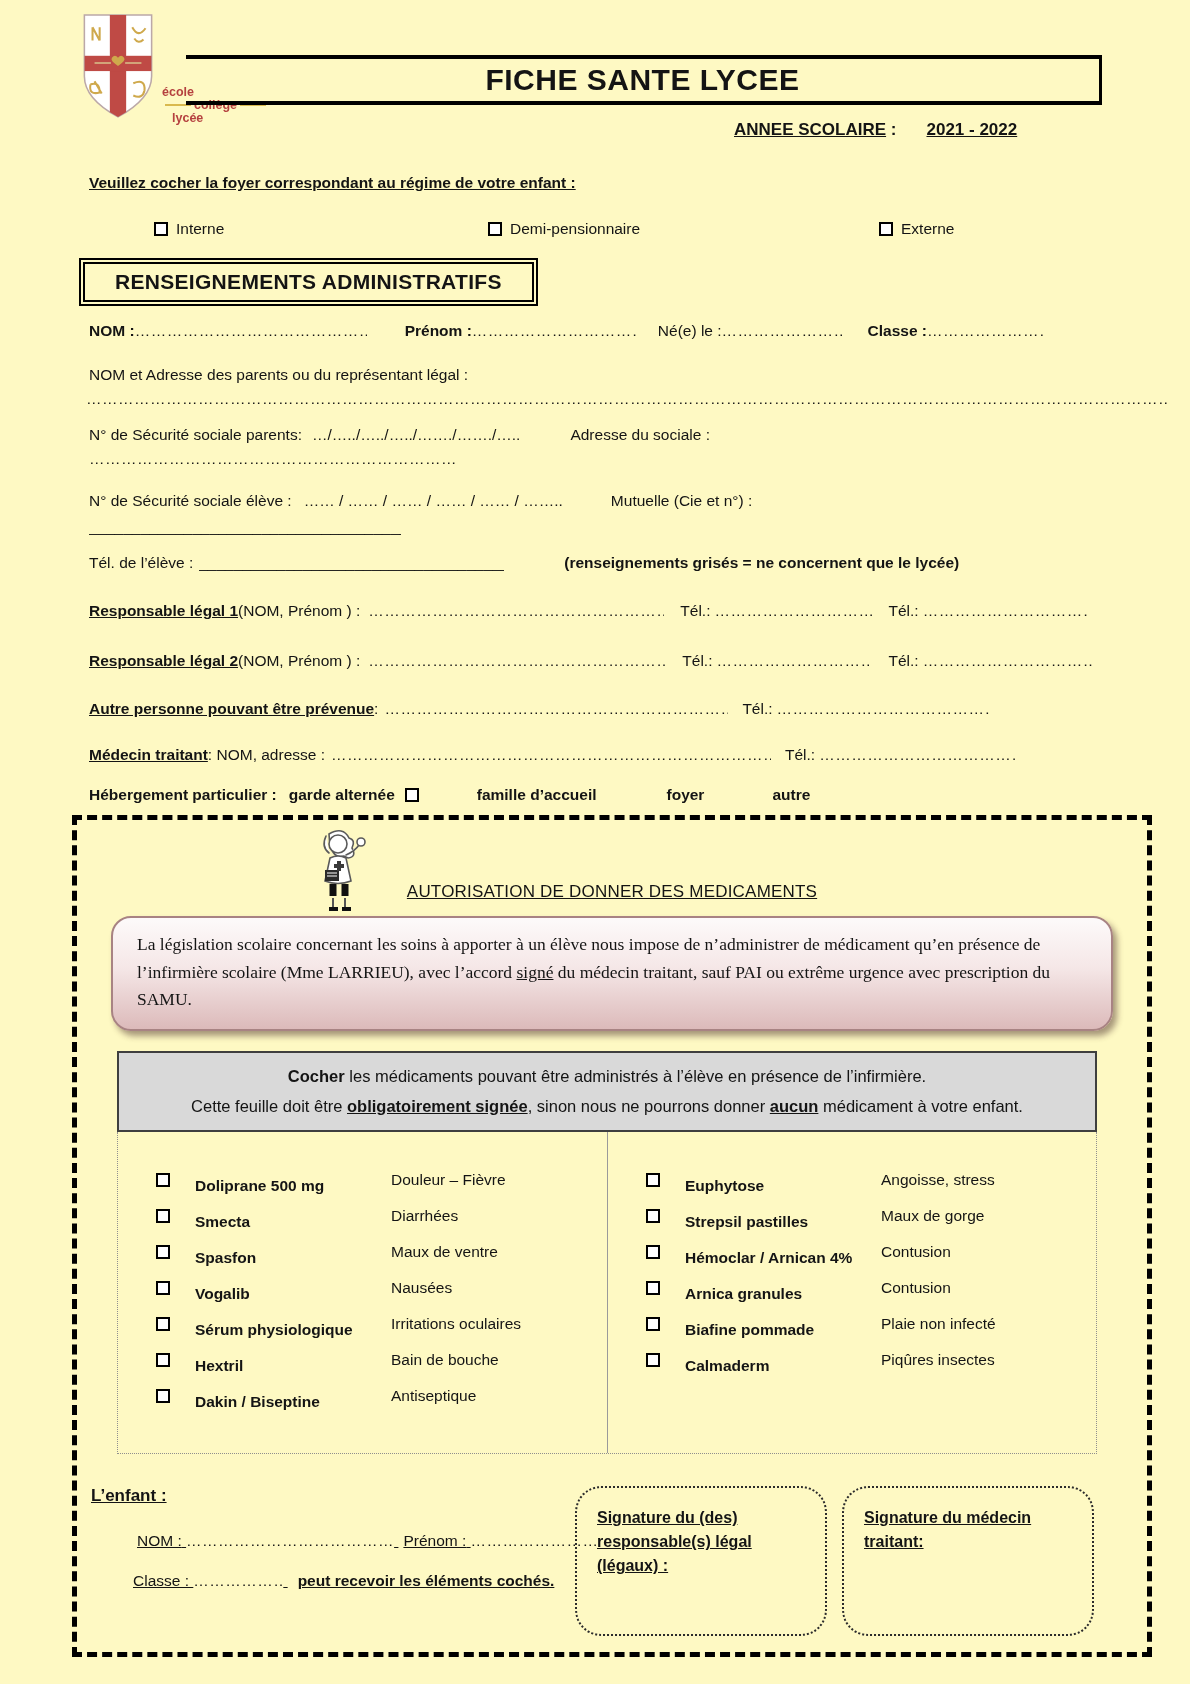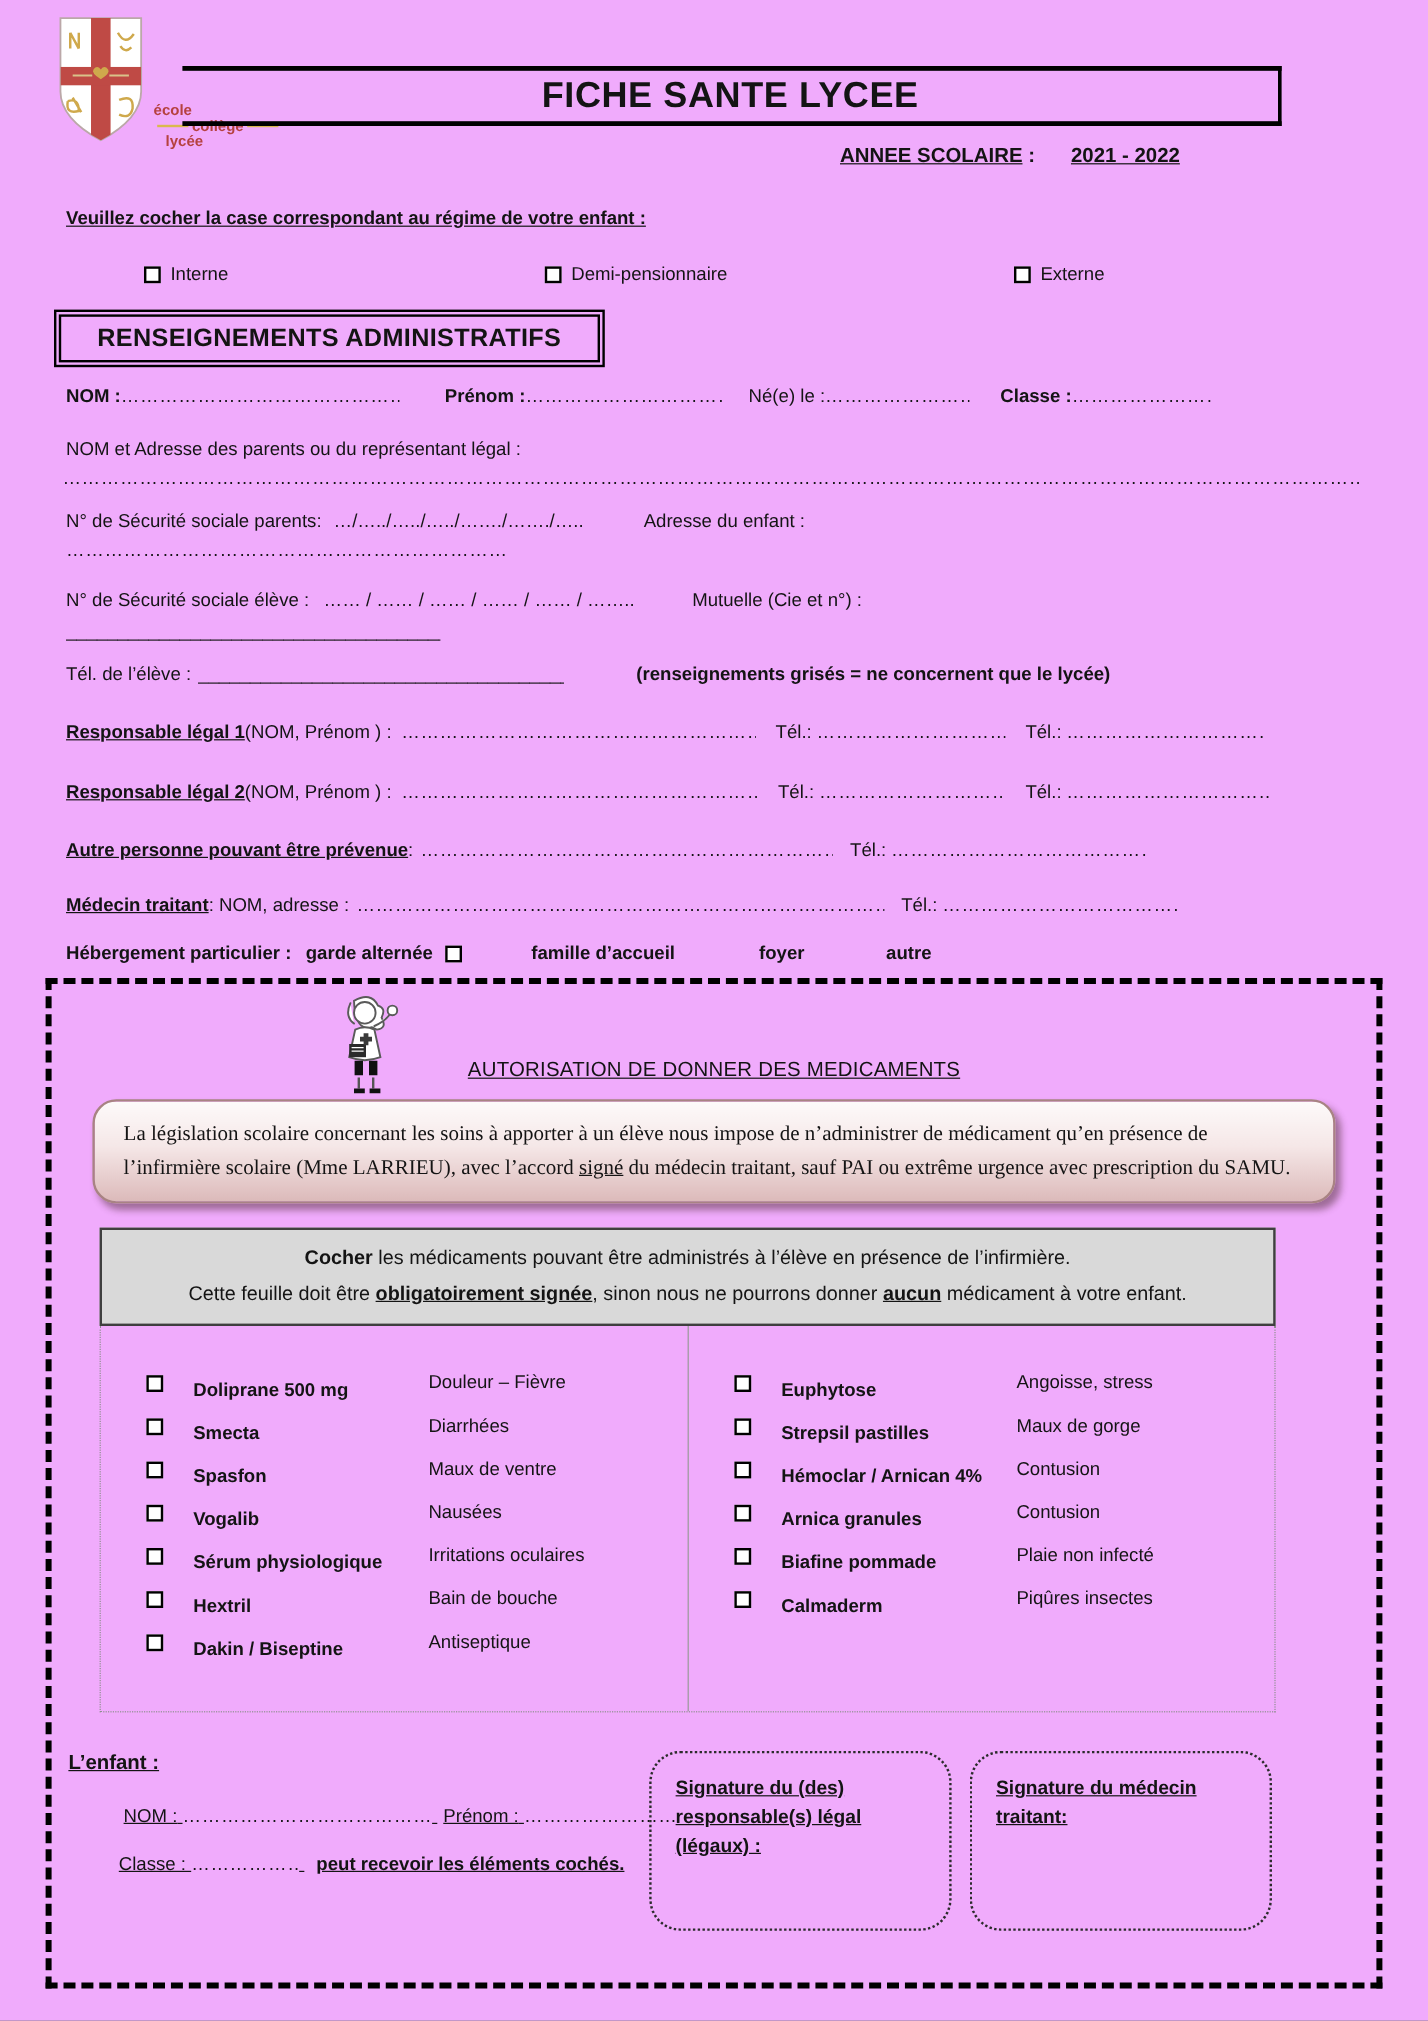--- a/index.html
+++ b/index.html
@@ -1,20 +1,20 @@
 <!DOCTYPE html>
 <html lang="fr"><head>
 <meta charset="utf-8">
 <style>
   * { box-sizing: border-box; }
   html, body { margin: 0; padding: 0; background: #777; }
   .page {
-    width: 1190px; height: 1684px; margin: 0 auto; background: #f0abfc;
+    width: 1190px; height: 1684px; margin: 0 auto; background: #fef9c3;
     font-family: "Liberation Sans", sans-serif; color: #141414;
-    font-size: 15.5px; position: relative; overflow: hidden;
+    font-size: 15.5px; position: relative; overflow: hidden; padding-left: 34px;
   }
   .b { font-weight: bold; }
   .u { text-decoration: underline; }
 
   
   .header { position: relative; height: 150px; }
   .crest { position: absolute; left: 46px; top: 13px; width: 76px; height: 108px; }
   .logo-text { position: absolute; left: 128px; top: 86px; color: #b5413f; font-size: 12.5px; font-weight: 600; line-height: 13px; white-space: nowrap; }
   .gold-dash { display: inline-block; width: 26px; height: 2px; background: #d9b94e; vertical-align: 3px; margin: 0 3px; }
   .title-box {
@@ -112,21 +112,21 @@
     </div>
     <div class="title-box">
       <span>FICHE SANTE LYCEE</span>
     </div>
     <div class="year-row">
       <span class="u">ANNEE SCOLAIRE</span><span> :</span><span class="val">2021 - 2022</span>
     </div>
   </div>
 
   
-  <div class="instruction">Veuillez cocher la case correspondant au régime de votre enfant :</div>
+  <div class="instruction">Veuillez cocher la foyer correspondant au régime de votre enfant :</div>
   <div class="regime-row">
     <span class="regime-opt" style="left:120px">
       <span class="cb"></span>
       <span>Interne</span>
     </span>
     <span class="regime-opt" style="left:454px">
       <span class="cb"></span>
       <span>Demi-pensionnaire</span>
     </span>
     <span class="regime-opt" style="left:845px">
@@ -154,21 +154,21 @@
   <div class="frow" style="margin-top:22px">
     <span>NOM et Adresse des parents ou du représentant légal :</span>
   </div>
   <div class="frow" style="margin-top:2px;padding-left:52px">
     <span class="fill" style="width:1082px">………………………………………………………………………………………………………………………………………………………………………………………………………………………………………………………………………………………………</span>
   </div>
 
   <div class="frow" style="margin-top:14px">
     <span>N° de Sécurité sociale parents:</span>
     <span style="margin-left:10px">…/…../…../…../……./……./…..</span>
-    <span style="margin-left:50px">Adresse du enfant :</span>
+    <span style="margin-left:50px">Adresse du sociale :</span>
   </div>
   <div class="frow" style="margin-top:2px">
     <span class="fill" style="width:370px">………………………………………………………………………………………………………………………………………………………………………………………………………………………………………………………………………………………………</span>
   </div>
 
   <div class="frow" style="margin-top:20px">
     <span>N° de Sécurité sociale élève :</span>
     <span style="margin-left:12px">…… / …… / ……  / ……  / ……  / ……..</span>
     <span style="margin-left:48px">Mutuelle (Cie et n°) :</span>
   </div>

